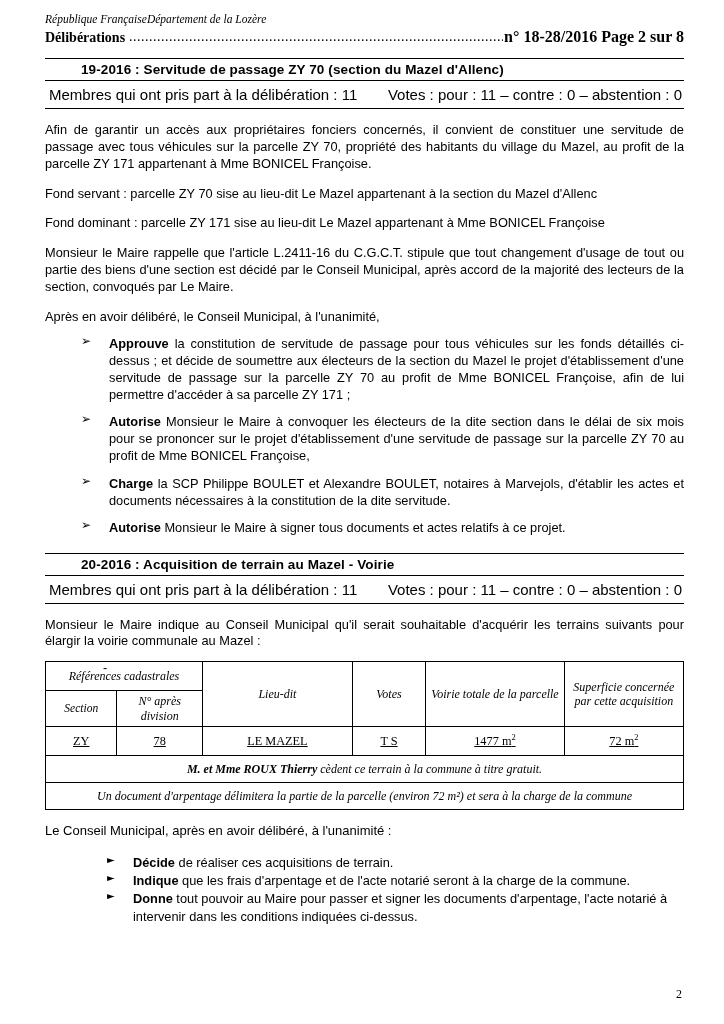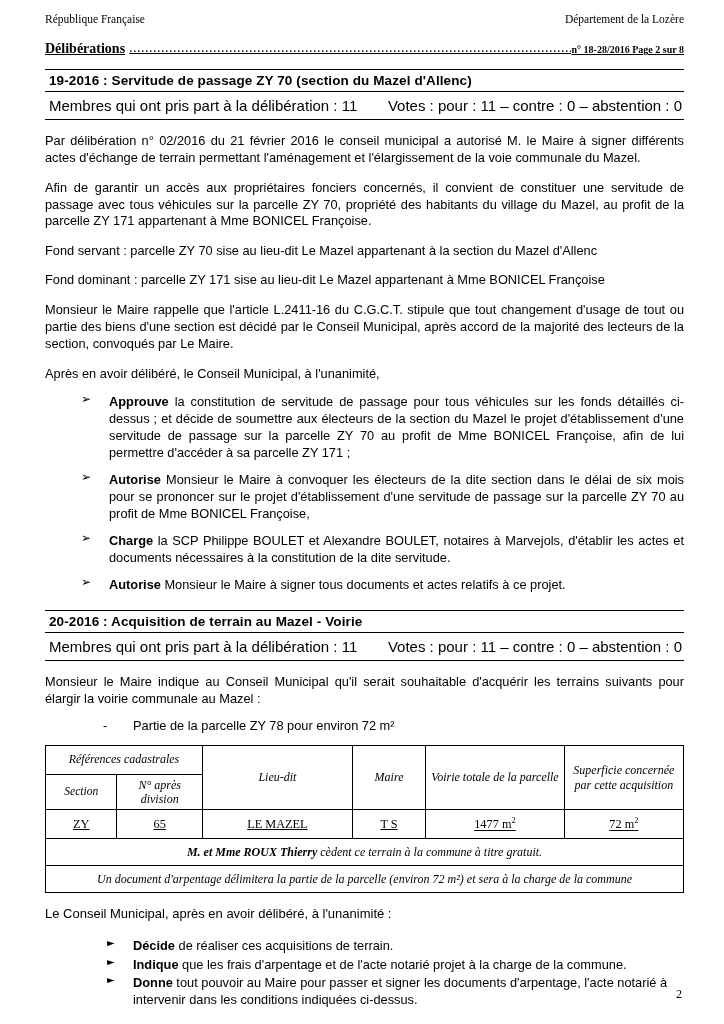--- a/index.html
+++ b/index.html
@@ -25,61 +25,61 @@
   }
 
   
   .doc-header {
     font-family: "Liberation Serif", serif;
     font-size: 11.5px;
     line-height: 1.25;
   }
   .doc-header-row1 {
     display: flex;
-    justify-content: space-between;
     align-items: baseline;
+    font-style: italic;
   }
   .hdr-left { font-size: 11.5px; }
   .hdr-right { font-size: 11.5px; }
   .doc-header-row2 {
     display: flex;
     align-items: baseline;
     font-weight: bold;
     font-size: 14px;
-    margin-top: 14px;
+    margin-top: 1px;
     white-space: nowrap;
-    text-decoration: underline;
   }
   .delib-word { flex: 0 0 auto; }
   .leader {
     flex: 1 1 auto;
     overflow: hidden;
     white-space: nowrap;
     font-weight: normal;
     font-size: 14px;
     letter-spacing: 0.5px;
     margin: 0 1px 0 4px;
     position: relative;
     top: -1px;
   }
-  .hdr-num { flex: 0 0 auto; font-weight: bold; font-size: 10px; }
+  .hdr-num { flex: 0 0 auto; font-weight: bold; font-size: 16px; }
 
   
   .delib {
     margin-top: 11px;
   }
   .delib-title-box {
     border-top: 1.6px solid #000;
     border-bottom: 1.1px solid #000;
     padding: 3px 0 3px 4px;
   }
   .delib-title {
     font-size: 13.5px;
     font-weight: bold;
     letter-spacing: 0.1px;
+    margin-left: 32px;
   }
   .delib-votes {
     display: flex;
     justify-content: space-between;
     border-bottom: 1.1px solid #000;
     padding: 5px 2px 5px 4px;
     font-size: 15px;
   }
 
   
@@ -222,21 +222,20 @@
 
   <div class="delib">
     <div class="delib-title-box">
       <div class="delib-title">19-2016 : Servitude de passage ZY 70 (section du Mazel d'Allenc)</div>
     </div>
     <div class="delib-votes">
       <span>Membres qui ont pris part à la délibération : 11</span>
       <span>Votes : pour : 11 – contre : 0 – abstention : 0</span>
     </div>
 
-    <p class="body">Par délibération n° 02/2016 du 21 février 2016 le conseil municipal a autorisé M. le Maire à signer différents actes d'échange de terrain permettant l'aménagement et l'élargissement de la voie communale du Mazel.</p>
     <p class="body">Afin de garantir un accès aux propriétaires fonciers concernés, il convient de constituer une servitude de passage avec tous véhicules sur la parcelle ZY 70, propriété des habitants du village du Mazel, au profit de la parcelle ZY 171 appartenant à Mme BONICEL Françoise.</p>
 
     <p class="body noj" style="margin-bottom:12px">Fond servant : parcelle ZY 70 sise au lieu-dit Le Mazel appartenant à la section du Mazel d'Allenc</p>
     <p class="body noj" style="margin-top:12px">Fond dominant : parcelle ZY 171 sise au lieu-dit Le Mazel appartenant à Mme BONICEL Françoise</p>
 
     <p class="body">Monsieur le Maire rappelle que l'article L.2411-16 du C.G.C.T. stipule que tout changement d'usage de tout ou partie des biens d'une section est décidé par le Conseil Municipal, après accord de la majorité des lecteurs de la section, convoqués par Le Maire.</p>
     <p class="body noj">Après en avoir délibéré, le Conseil Municipal, à l'unanimité,</p>
 
     <ul class="arrows">
       <li>
@@ -260,49 +259,49 @@
     </div>
     <div class="delib-votes">
       <span>Membres qui ont pris part à la délibération : 11</span>
       <span>Votes : pour : 11 – contre : 0 – abstention : 0</span>
     </div>
 
     <p class="body">Monsieur le Maire indique au Conseil Municipal qu'il serait souhaitable d'acquérir les terrains suivants pour élargir la voirie communale au Mazel :</p>
 
     <ul class="dashes">
       <li>
-        <span class="dash-marker">-</span><span>Partie de la parcelle ZY 78 pour environ 72 m²</span>
+        <span class="dash-marker">-</span>
       </li>
     </ul>
 
 
     <table class="cad">
       <colgroup>
         <col style="width:11.2%">
         <col style="width:13.4%">
         <col style="width:23.5%">
         <col style="width:11.5%">
         <col style="width:21.7%">
         <col style="width:18.7%">
       </colgroup>
       <tbody>
         <tr>
           <th class="refs" colspan="2">Références cadastrales</th>
           <th rowspan="2">Lieu-dit</th>
-          <th rowspan="2">Maire</th>
+          <th rowspan="2">Votes</th>
           <th rowspan="2">Voirie totale de la parcelle</th>
           <th rowspan="2">Superficie concernée par cette acquisition</th>
         </tr>
         <tr>
           <th class="sub sec">Section</th>
           <th class="sub">N° après division</th>
         </tr>
         <tr>
           <td class="data">ZY</td>
-          <td class="data">65</td>
+          <td class="data">78</td>
           <td class="data">LE MAZEL</td>
           <td class="data">T S</td>
           <td class="data"><span>1477 m</span><sup>2</sup></td>
           <td class="data"><span>72 m</span><sup>2</sup></td>
         </tr>
         <tr>
           <td class="note" colspan="6"><b>M. et Mme ROUX Thierry</b><span> cèdent ce terrain à la commune à titre gratuit.</span></td>
         </tr>
         <tr>
           <td class="note" colspan="6">Un document d'arpentage délimitera la partie de la parcelle (environ 72 m²) et sera à la charge de la commune</td>
@@ -310,21 +309,21 @@
       </tbody>
     </table>
 
     <div class="final-head">Le Conseil Municipal, après en avoir délibéré, à l'unanimité :</div>
 
     <ul class="tri">
       <li>
         <span class="tri-marker">►</span><b>Décide</b><span> de réaliser ces acquisitions de terrain.</span>
       </li>
       <li>
-        <span class="tri-marker">►</span><b>Indique</b><span> que les frais d'arpentage et de l'acte notarié projet à la charge de la commune.</span>
+        <span class="tri-marker">►</span><b>Indique</b><span> que les frais d'arpentage et de l'acte notarié seront à la charge de la commune.</span>
       </li>
       <li>
         <span class="tri-marker">►</span><b>Donne</b><span> tout pouvoir au Maire pour passer et signer les documents d'arpentage, l'acte notarié à intervenir dans les conditions indiquées ci-dessus.</span>
       </li>
     </ul>
   </div>
 
   <div class="page-num">2</div>
 </div>
 

